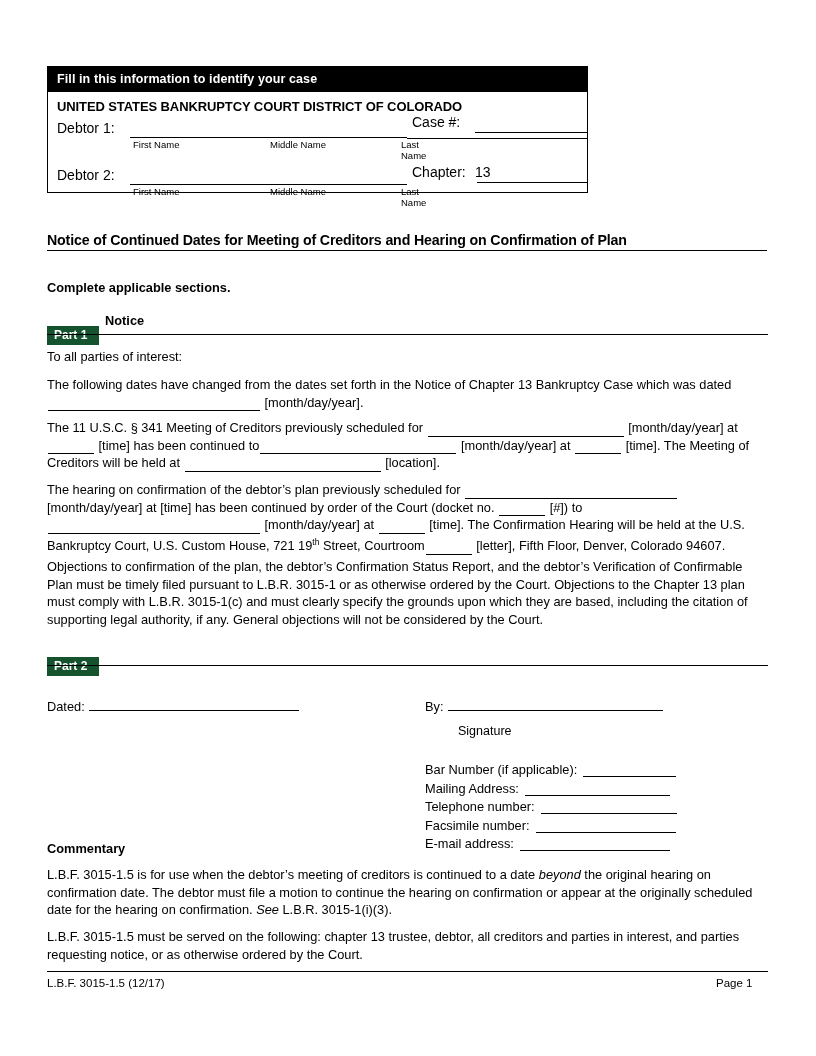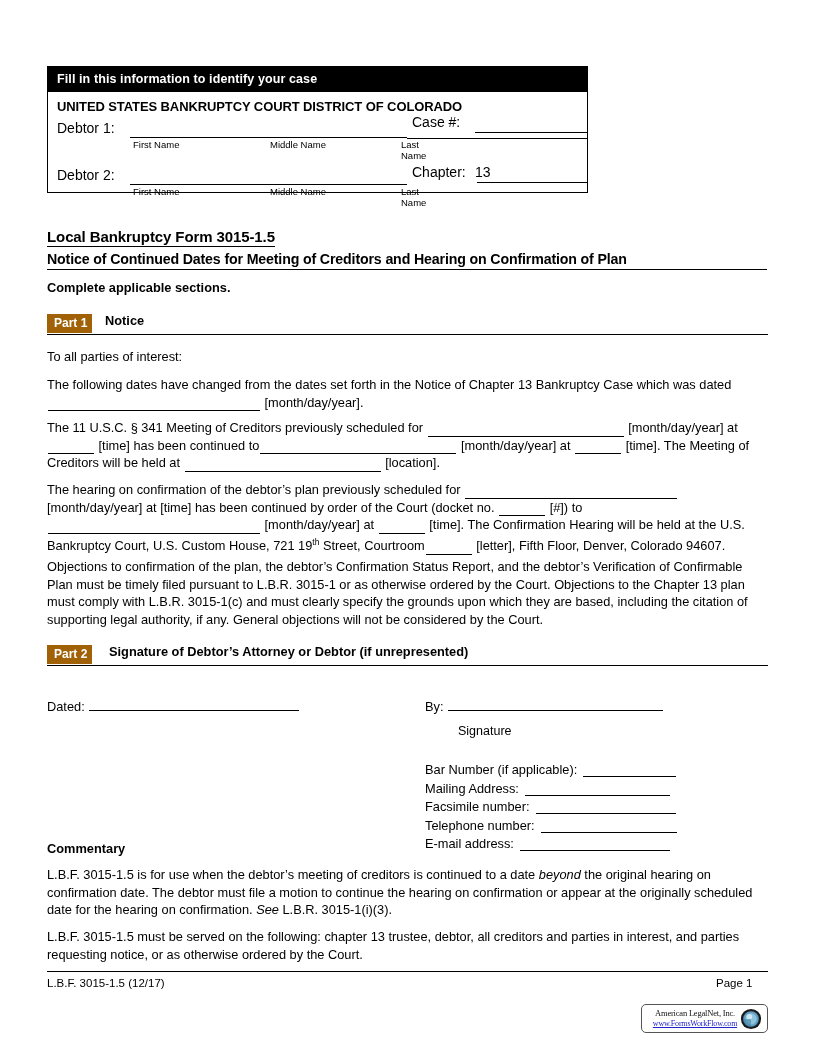--- a/index.html
+++ b/index.html
@@ -170,26 +170,26 @@
 
   
   .part-bar {
     position: absolute;
     left: 47px;
     width: 721px;
     height: 22px;
   }
   .part-tab {
     position: absolute;
-    left: 0; top: 4px;
-    background: #a16207;
+    left: 0; top: 16px;
+    background: #14532d;
     color: #fff;
     font-size: 12px;
     font-weight: bold;
-    padding: 2px 5px 3px 7px;
+    padding: 2px 12px 3px 7px;
     line-height: 14px;
   }
   .part-title {
     position: absolute;
     top: 3px;
     font-size: 12.8px;
     font-weight: bold;
     white-space: nowrap;
   }
   .part-rule {
@@ -385,21 +385,20 @@
         <span class="case-label">Case #:</span>
         <span class="case-rule"></span>
         <span class="chapter-label">Chapter:</span>
         <span class="chapter-rule"></span>
         <span class="chapter-val">13</span>
       </div>
     </div>
   </div>
 
   <div class="form-title">
-    <div><span class="ft-line1">Local Bankruptcy Form 3015-1.5</span></div>
     <div class="ft-line2">Notice of Continued Dates for Meeting of Creditors and Hearing on Confirmation of Plan</div>
   </div>
 
   <div class="complete-note">Complete applicable sections.</div>
 
   <div class="part-bar" style="top:310px;">
     <span class="part-tab">Part 1</span>
     <span class="part-title" style="left:58px;">Notice</span>
     <span class="part-rule"></span>
   </div>
@@ -445,70 +444,56 @@
     <span>at</span>
     <span class="blank b-sm"></span>
     <b>[time]</b><span>.  The Confirmation Hearing will be held at the U.S. Bankruptcy Court, U.S. Custom House, 721 19</span><sup>th</sup><span> Street, Courtroom</span><span class="blank b-sm"></span>
     <b>[letter]</b><span>, Fifth Floor, Denver, Colorado 94607.</span>
   </div>
 
   <div class="para" style="top:558px;">Objections to confirmation of the plan, the debtor’s Confirmation Status Report, and the debtor’s Verification of Confirmable Plan must be timely filed pursuant to L.B.R. 3015-1 or as otherwise ordered by the Court.  Objections to the Chapter 13 plan must comply with L.B.R. 3015-1(c) and must clearly specify the grounds upon which they are based, including the citation of supporting legal authority, if any.  General objections will not be considered by the Court.</div>
 
   <div class="part-bar" style="top:641px;">
     <span class="part-tab">Part 2</span>
-    <span class="part-title" style="left:62px;">Signature of Debtor’s Attorney or Debtor (if unrepresented)</span>
     <span class="part-rule"></span>
   </div>
 
   <div class="sig-left">
     <span>Dated:</span><span class="rule"></span>
   </div>
 
   <div class="sig-right">
     <div class="by-row">
       <span>By:</span><span class="rule"></span>
     </div>
     <div class="sig-caption">Signature</div>
 
     <div class="contact-list">
       <div class="contact-row cr-bar">
         <span>Bar Number (if applicable):</span><span class="rule"></span>
       </div>
       <div class="contact-row cr-mail">
         <span>Mailing Address:</span><span class="rule"></span>
       </div>
+      <div class="contact-row cr-tel">
+        <span>Telephone number:</span><span class="rule"></span>
+      </div>
       <div class="contact-row cr-fax">
         <span>Facsimile number:</span><span class="rule"></span>
-      </div>
-      <div class="contact-row cr-tel">
-        <span>Telephone number:</span><span class="rule"></span>
       </div>
       <div class="contact-row cr-eml">
         <span>E-mail address:</span><span class="rule"></span>
       </div>
     </div>
   </div>
 
   <div class="commentary-head">Commentary</div>
 
   <div class="para" style="top:866px;"><span>L.B.F.  3015-1.5 is for use when the debtor’s meeting of creditors is continued to a date </span><i>beyond</i><span> the original hearing on confirmation date.  The debtor must file a motion to continue the hearing on confirmation or appear at the originally scheduled date for the hearing on confirmation.  </span><i>See</i><span> L.B.R. 3015-1(i)(3).</span></div>
 
   <div class="para" style="top:928px;">L.B.F. 3015-1.5 must be served on the following:  chapter 13 trustee, debtor, all creditors and parties in interest, and parties requesting notice, or as otherwise ordered by the Court.</div>
 
   <div class="footer-rule"></div>
   <div class="footer-left">L.B.F. 3015-1.5 (12/17)</div>
   <div class="footer-right">Page 1</div>
 
-  <div class="stamp">
-    <div class="stamp-txt">
-      <div class="stamp-name">American LegalNet, Inc.</div>
-      <div class="stamp-url">www.FormsWorkFlow.com</div>
-    </div>
-    <svg class="stamp-globe" viewBox="0 0 24 24">
-      <circle cx="12" cy="12" r="11" fill="#1a1a1a"></circle>
-      <circle cx="12" cy="12" r="8.5" fill="#5f9fc4"></circle>
-      <circle cx="12" cy="12" r="6.2" fill="#8fc4dd"></circle>
-      <circle cx="10.2" cy="9.6" r="3.1" fill="#cfe8f3"></circle>
-      <path d="M3.5 12a8.5 8.5 0 0 0 8.5 8.5V12z" fill="#3d7f9f" opacity="0.55"></path>
-    </svg>
-  </div>
 
 </div>
 
 </body></html>

